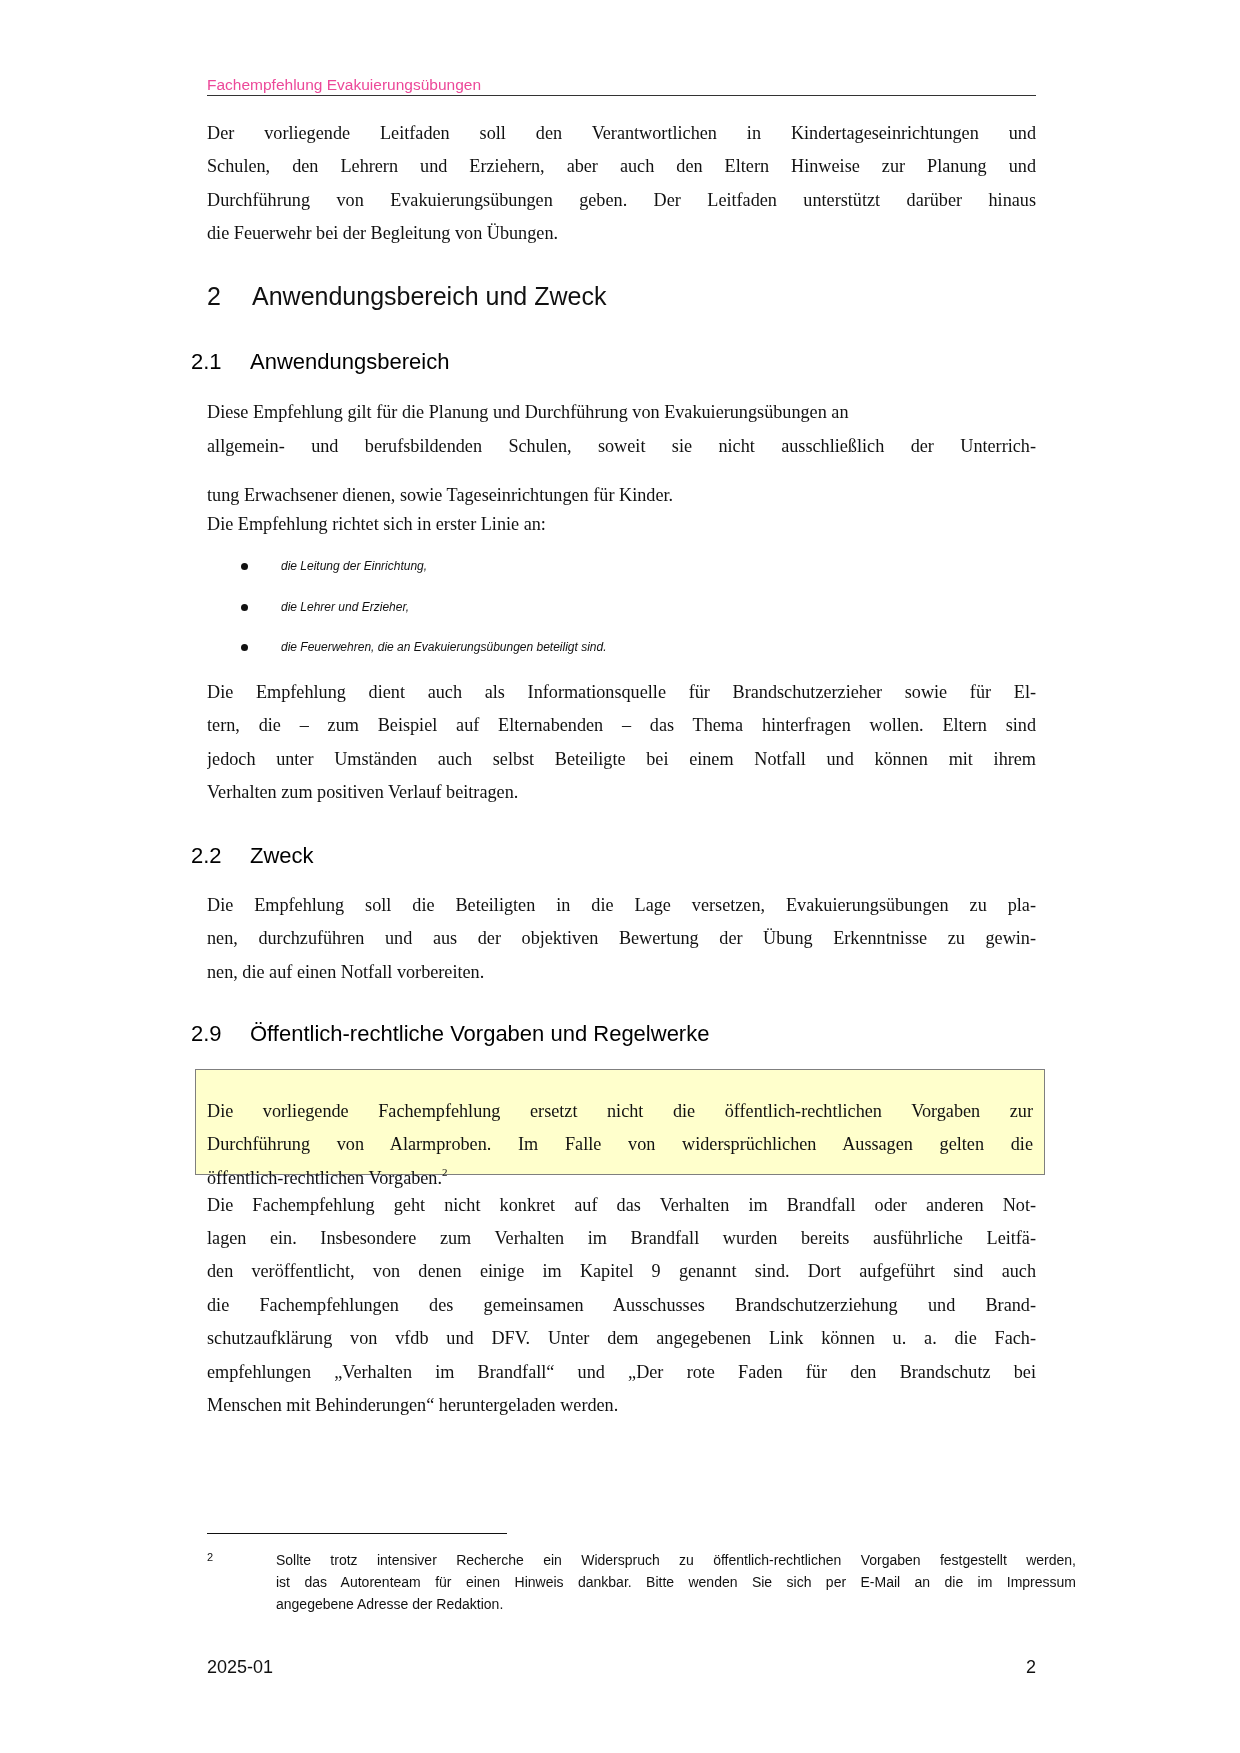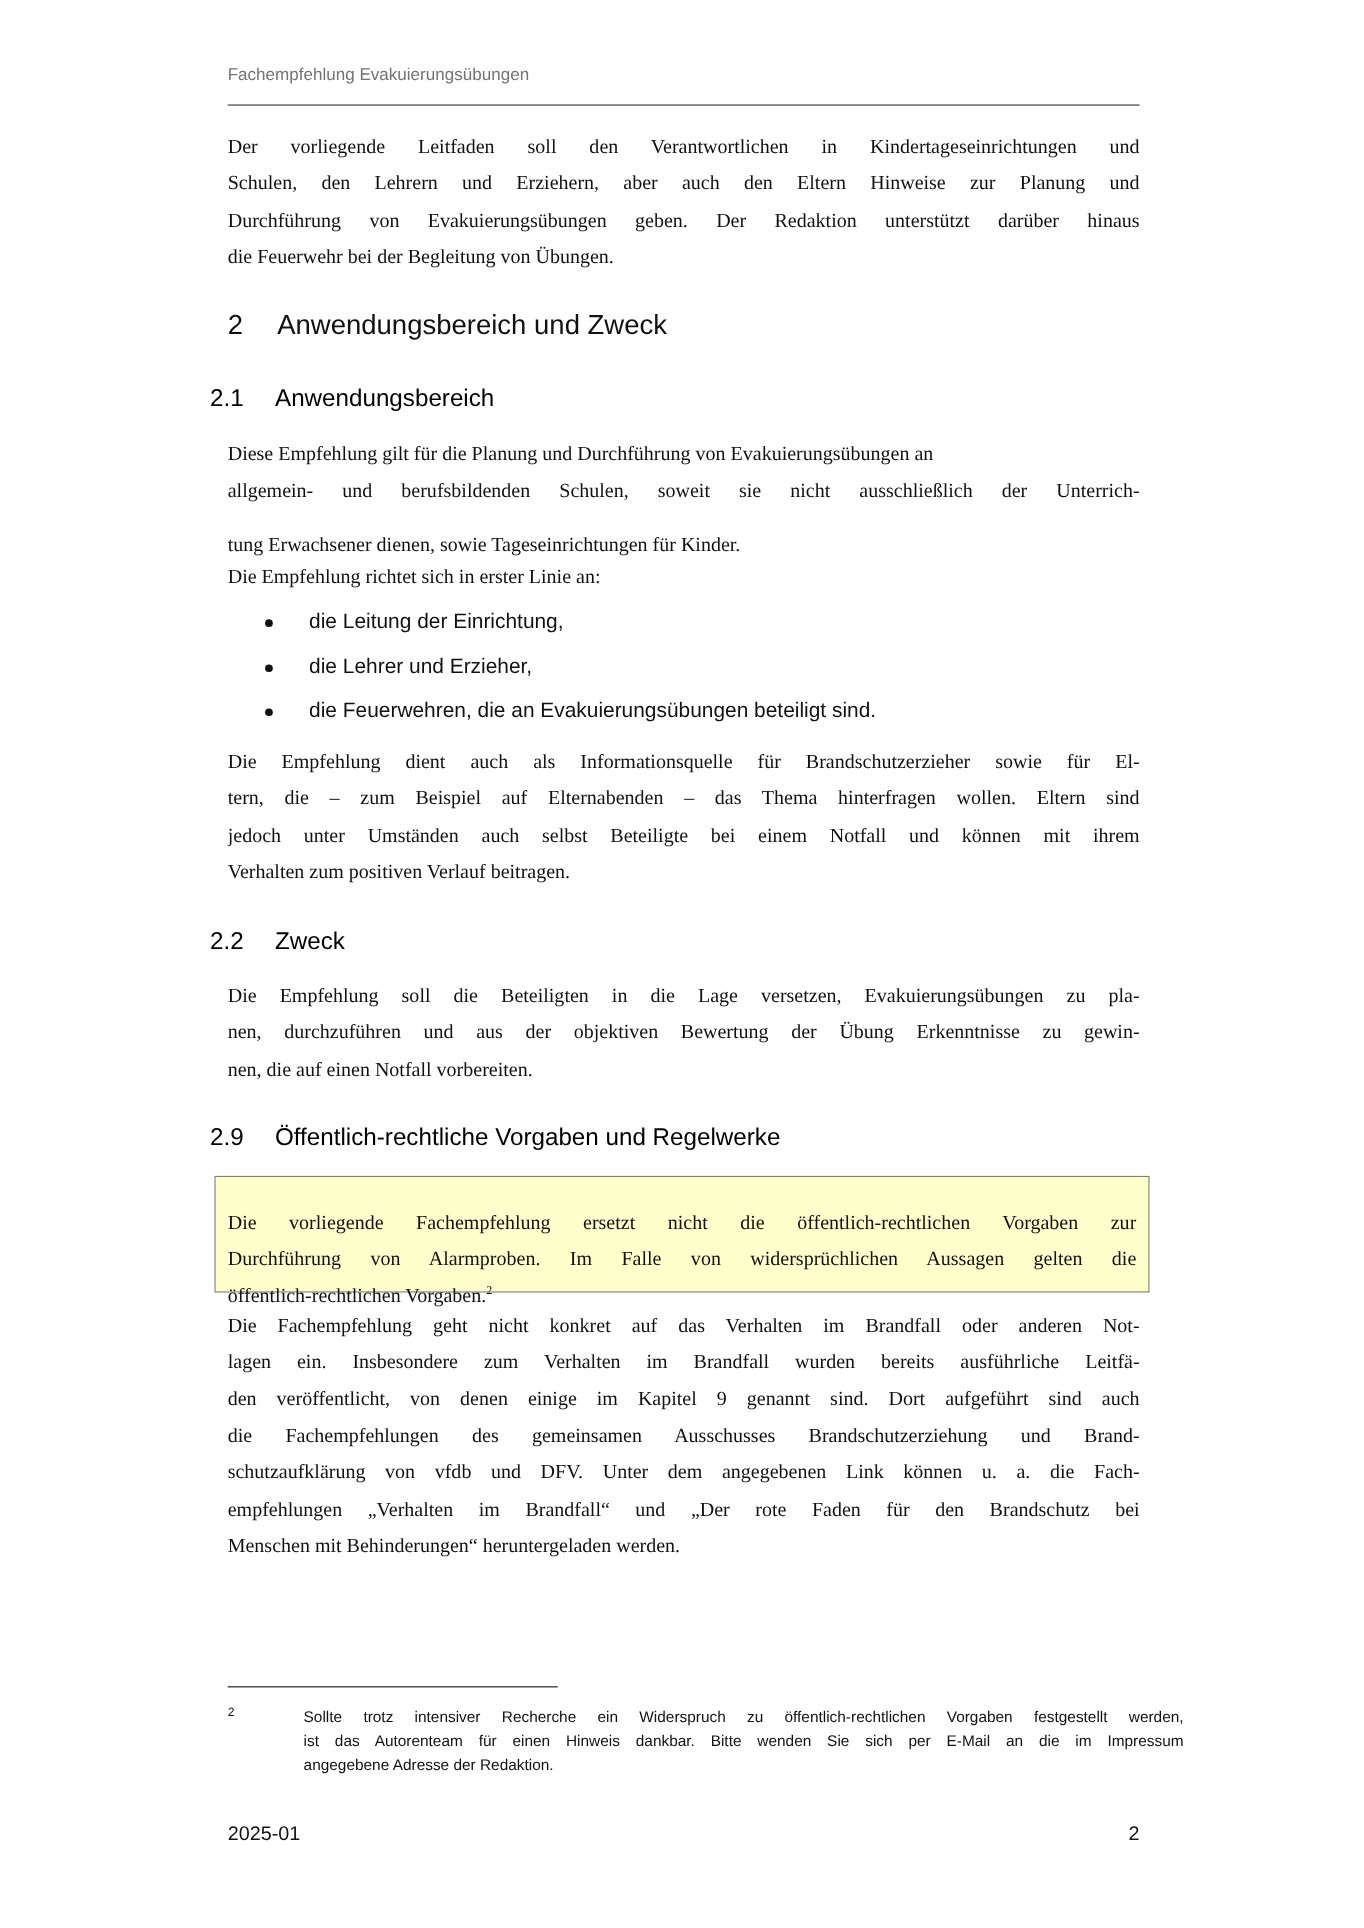--- a/index.html
+++ b/index.html
@@ -1,50 +1,50 @@
 <!DOCTYPE html>
 <html><head>
 <meta charset="utf-8">
 <style>
   html, body { margin: 0; padding: 0; background: #ffffff; }
   body { width: 1240px; height: 1753px; position: relative; overflow: hidden;
          font-family: "Liberation Sans", "DejaVu Sans", sans-serif; color: #111; }
   .abs { position: absolute; }
-  .header-text { left: 207px; top: 60px; font-size: 15.5px; color: #737373; }
+  .header-text { left: 207px; top: 76px; font-size: 15.5px; color: #ec4899; }
   .header-rule { left: 207px; top: 95px; width: 829px; height: 0; border-top: 1.5px solid #333; }
   .line { position: absolute; left: 207px; width: 829px; font-size: 18.2px; line-height: 22px;
           white-space: nowrap; transform-origin: left center; font-family: Liberation Serif, serif; }
   .line.just { text-align: justify; text-align-last: justify; white-space: normal; height: 22px; overflow: hidden; }
   .h1 { position: absolute; left: 207px; font-size: 25px; line-height: 30px; white-space: nowrap; color: #111; }
   .h1 .num { display: inline-block; width: 45px; }
   .h2 { position: absolute; left: 191px; font-size: 22px; line-height: 28px; white-space: nowrap; color: #000000; }
   .h2 .num { display: inline-block; width: 59px; }
   .bullet-dot { position: absolute; left: 241px; width: 7px; height: 7px; border-radius: 50%; background: #111; }
-  .bullet-text { position: absolute; left: 281px; font-size: 19px; line-height: 22px; white-space: nowrap; }
+  .bullet-text { position: absolute; left: 281px; font-size: 12px; line-height: 22px; white-space: nowrap; font-style: italic; }
   .note-box { position: absolute; left: 195px; top: 1069px; width: 848px; height: 104px;
               background: #FFFFCC; border: 1.5px solid #7f7f7f; }
   .box-line { left: 207px; width: 826px; margin-top: 24px; }
   sup { font-size: 11px; vertical-align: 8px; line-height: 0; }
   .fn-rule { left: 207px; top: 1533px; width: 300px; border-top: 1.5px solid #111; }
   .fn-mark { left: 207px; top: 1551px; font-size: 11px; }
   .fn-line { position: absolute; left: 251px; width: 800px; font-size: 14px; line-height: 18px; white-space: nowrap; margin-left: 25px; }
   .fn-line.just { text-align: justify; text-align-last: justify; white-space: normal; height: 18px; overflow: hidden; }
   .footer-left { left: 207px; top: 1657px; font-size: 18px; }
   .footer-right { left: 1020px; top: 1657px; font-size: 18px; width: 16px; text-align: right; }
 </style>
 </head>
 <body>
 
 <div class="abs header-text">Fachempfehlung Evakuierungsübungen</div>
 <div class="abs header-rule"></div>
 
 <div>
   <div class="line just" style="top:122px">Der vorliegende Leitfaden soll den Verantwortlichen in Kindertageseinrichtungen und</div>
   <div class="line just" style="top:155px">Schulen, den Lehrern und Erziehern, aber auch den Eltern Hinweise zur Planung und</div>
-  <div class="line just" style="top:189px">Durchführung von Evakuierungsübungen geben. Der Redaktion unterstützt darüber hinaus</div>
+  <div class="line just" style="top:189px">Durchführung von Evakuierungsübungen geben. Der Leitfaden unterstützt darüber hinaus</div>
   <div class="line" style="top:222px">die Feuerwehr bei der Begleitung von Übungen.</div>
 </div>
 
 <div class="h1" style="top:281px">
   <span class="num">2</span><span>Anwendungsbereich und Zweck</span>
 </div>
 
 <div class="h2" style="top:348px">
   <span class="num">2.1</span><span>Anwendungsbereich</span>
 </div>

